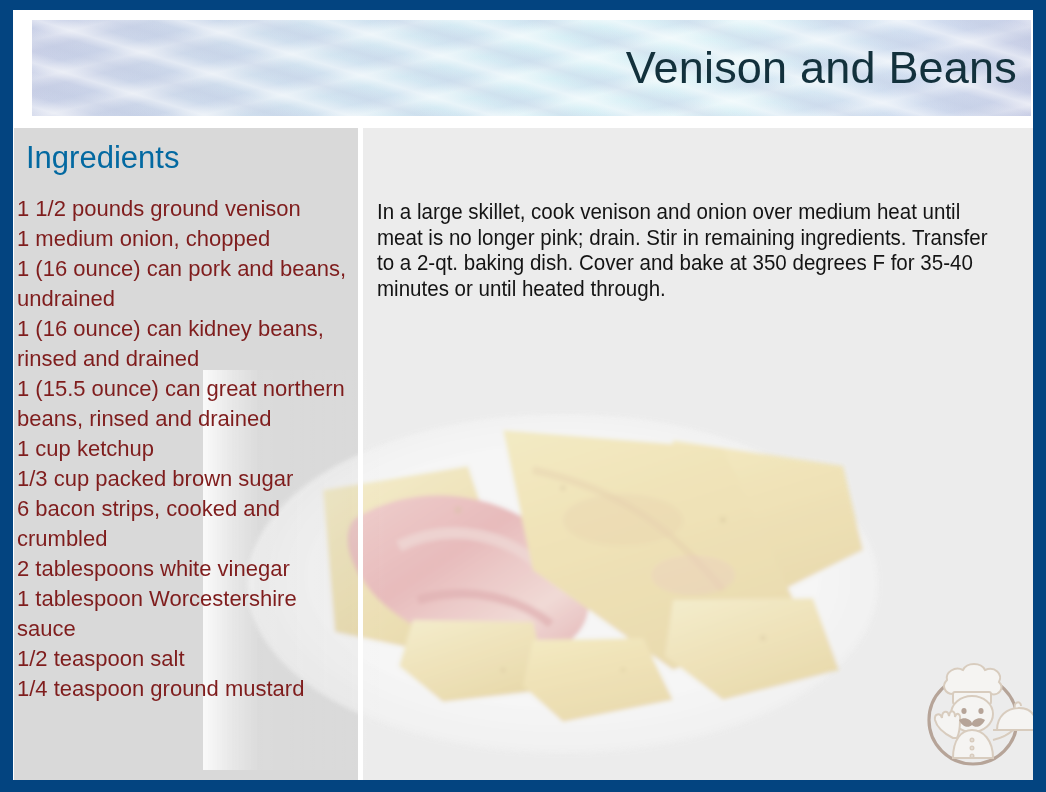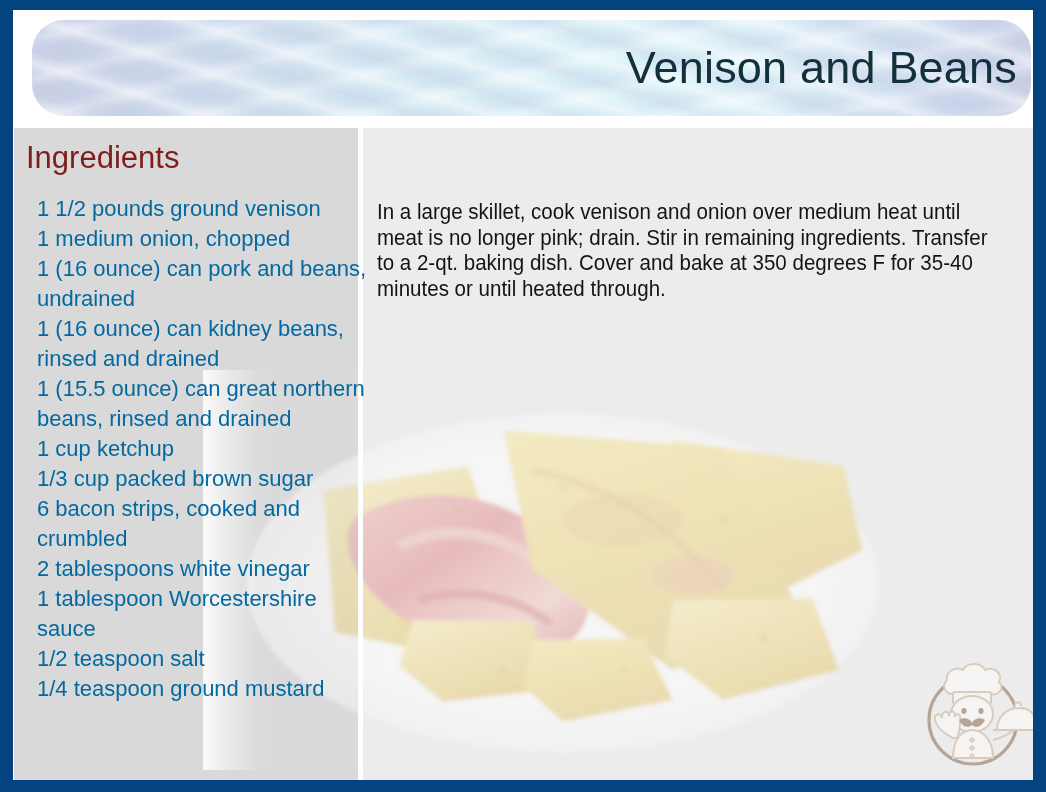--- a/index.html
+++ b/index.html
@@ -45,21 +45,20 @@
         rgba(255,255,255,0.00) 20px,
         rgba(190,200,225,0.30) 30px,
         rgba(255,255,255,0.00) 42px),
       repeating-linear-gradient(-14deg,
         rgba(255,255,255,0.00) 0px,
         rgba(255,255,255,0.35) 11px,
         rgba(200,212,235,0.22) 23px,
         rgba(255,255,255,0.00) 38px),
       linear-gradient(100deg, #c9cfe6 0%, #cdd8ea 14%, #d4e7f2 32%, #d8f0f6 52%, #ddf2f7 70%, #d2def0 88%, #c8cde5 100%);
     overflow: hidden;
-    border-radius: 32px;
   }
   #title-text {
     position: absolute;
     right: 14px;
     top: 50%;
     transform: translateY(-50%);
     font-size: 45px;
     font-weight: 400;
     letter-spacing: 0.2px;
     color: #13313c;
@@ -104,45 +103,45 @@
     background: #d9d9d9;
   }
   #directions-tab {
     left: 349px; top: 126px;
     width: 176px;
     background: #ececec;
   }
   .section-tab-label {
     font-size: 31px;
     font-weight: 400;
-    color: #7f1d1d;
+    color: #0369a1;
     line-height: 1;
     white-space: nowrap;
   }
 
   
   #food-photo {
     position: absolute;
     left: 190px;
     top: 360px;
     width: 720px;
     height: 400px;
     opacity: 0.95;
     pointer-events: none;
   }
 
   
   #ingredients-list {
     position: absolute;
-    left: 24px;
+    left: 4px;
     top: 184px;
     width: 330px;
     font-size: 22px;
     line-height: 30px;
-    color: #0369a1;
+    color: #7f1d1d;
     white-space: pre-wrap;
   }
 
   
   #directions-body {
     position: absolute;
     left: 364px;
     top: 190px;
     width: 646px;
     font-size: 21.5px;

